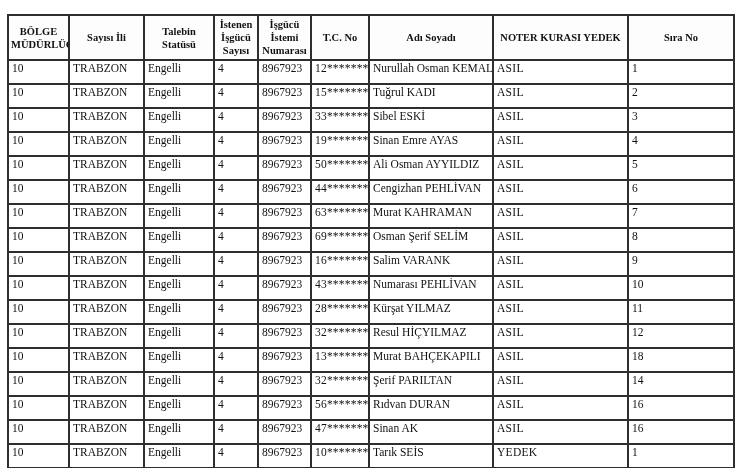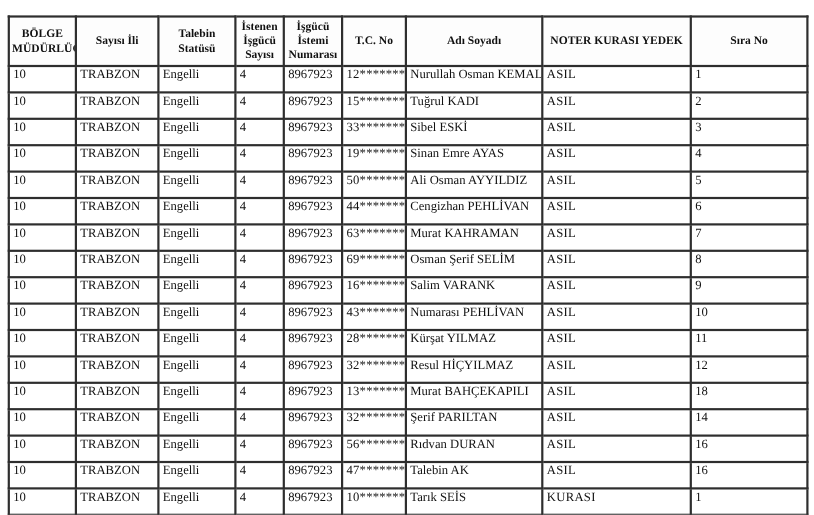--- a/index.html
+++ b/index.html
@@ -251,31 +251,31 @@
       <td class="c-sonuc">ASIL</td>
       <td class="c-sira">16</td>
     </tr>
         <tr>
       <td class="c-bolge">10</td>
       <td class="c-il">TRABZON</td>
       <td class="c-statu">Engelli</td>
       <td class="c-sayi">4</td>
       <td class="c-istem">8967923</td>
       <td class="c-tc">47*******88</td>
-      <td class="c-ad">Talebin AK</td>
+      <td class="c-ad">Sinan AK</td>
       <td class="c-sonuc">ASIL</td>
       <td class="c-sira">16</td>
     </tr>
         <tr>
       <td class="c-bolge">10</td>
       <td class="c-il">TRABZON</td>
       <td class="c-statu">Engelli</td>
       <td class="c-sayi">4</td>
       <td class="c-istem">8967923</td>
       <td class="c-tc">10*******98</td>
       <td class="c-ad">Tarık SEİS</td>
-      <td class="c-sonuc">KURASI</td>
+      <td class="c-sonuc">YEDEK</td>
       <td class="c-sira">1</td>
     </tr>
       </tbody>
   </table>
 
 </div>
 
 </body></html>

